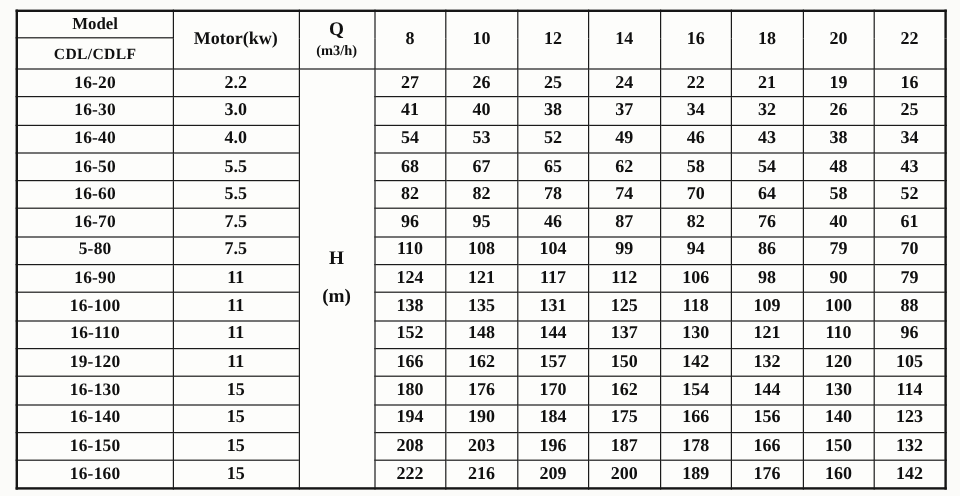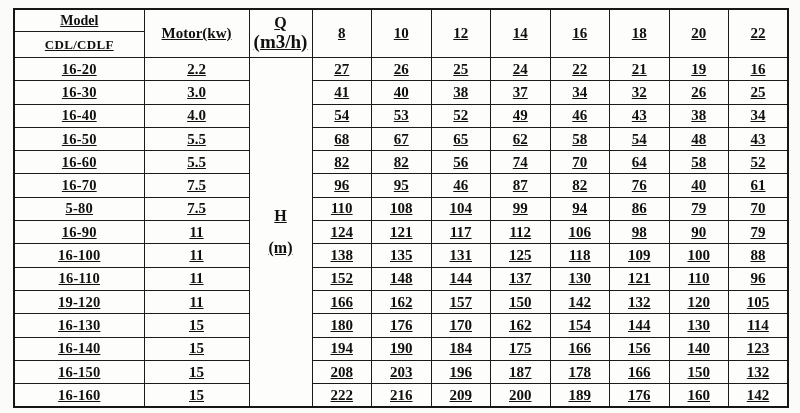--- a/index.html
+++ b/index.html
@@ -10,21 +10,20 @@
     background: #fbfbf9;
     overflow: hidden;
   }
   .page {
     width: 800px;
     height: 359px;
     box-sizing: border-box;
     padding: 8px 13px;
     font-family: "Liberation Serif", "DejaVu Serif", serif;
     color: #101010;
-    text-decoration: underline;
   }
   table.spec {
     border-collapse: collapse;
     table-layout: fixed;
     width: 774px;
     height: 397px;
     background: #fdfdfb;
   }
   table.spec th, table.spec td {
     border: 1px solid #1b1b1b;
@@ -39,21 +38,21 @@
   table.spec { border: 2px solid #161616; }
   col.c-model { width: 130px; }
   col.c-motor { width: 105px; }
   col.c-q     { width: 63px;  }
   col.c-flow  { width: 59.5px; }
   thead th { height: 23px; font-size: 15px; }
   th.model-top { font-size: 14px; height: 21px; }
   th.model-sub { font-size: 13px; height: 25px; letter-spacing: 0.3px; margin-top: 18px; }
   th.q-head { font-size: 15px; line-height: 1.1; }
   th.q-head .q-sym { font-size: 16px; }
-  th.q-head .q-unit { font-size: 19px; }
+  th.q-head .q-unit { font-size: 12px; }
   th.flow { font-size: 15px; }
   tbody td {
     height: 22.3px;
     font-size: 15px;
   }
   td.model-cell { font-size: 14.5px; letter-spacing: 0.2px; margin-top: 24px; }
   td.h-cell {
     font-size: 16px;
     line-height: 2.0;
     font-weight: bold;
@@ -145,21 +144,21 @@
           <td>58</td>
           <td>54</td>
           <td>48</td>
           <td>43</td>
         </tr>
         <tr>
           <td class="model-cell">16-60</td>
           <td>5.5</td>
           <td>82</td>
           <td>82</td>
-          <td>56</td>
+          <td>78</td>
           <td>74</td>
           <td>70</td>
           <td>64</td>
           <td>58</td>
           <td>52</td>
         </tr>
         <tr>
           <td class="model-cell">16-70</td>
           <td>7.5</td>
           <td>96</td>

